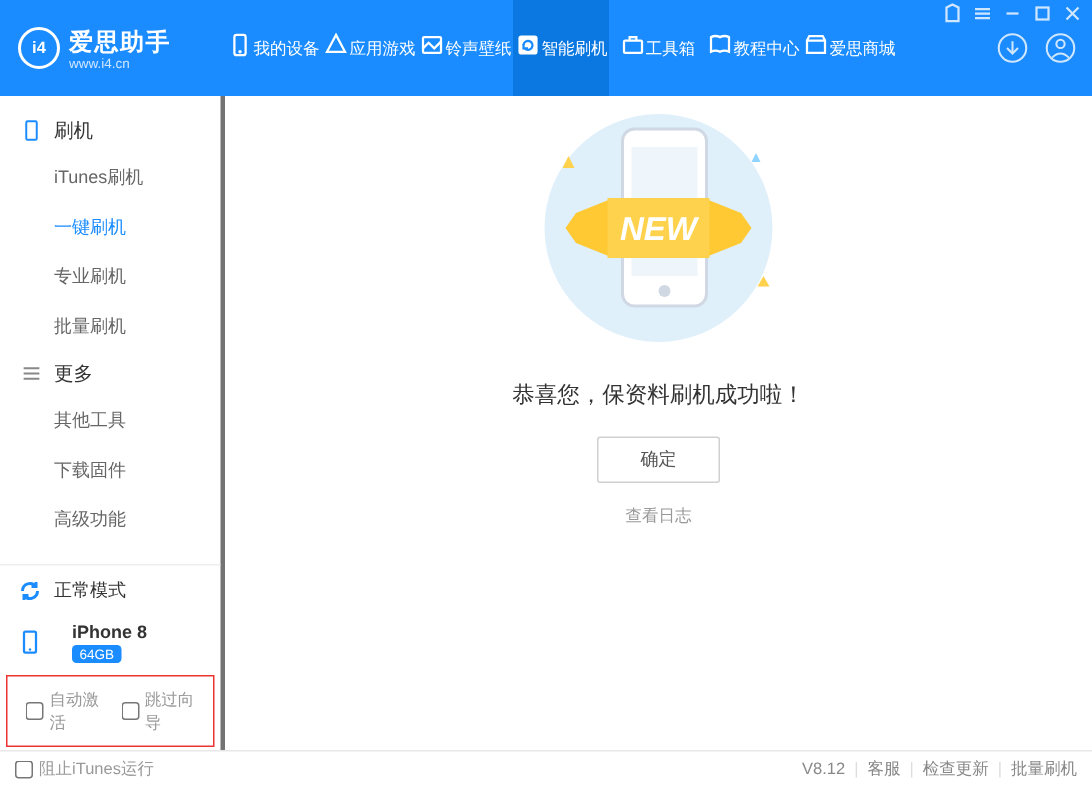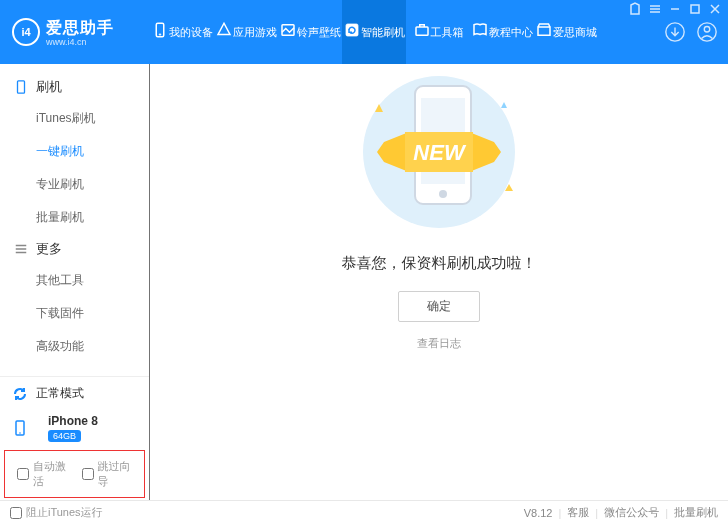--- a/index.html
+++ b/index.html
@@ -13,21 +13,21 @@
 .nav { display: flex; flex: 1; height: 100%; }
 .nav-item { width: 64px; display: flex; flex-direction: row; align-items: center; justify-content: center; font-size: 11px; cursor: pointer; height: 100%; }
 .nav-item.active { background: #0a78e0; }
 .nav-icon { width: 18px; height: 18px; margin-bottom: 4px; fill: #fff; stroke: #fff; }
 .header-right { display: flex; align-items: center; padding-right: 10px; gap: 10px; }
 .hr-icon { width: 22px; height: 22px; stroke: #cfe6ff; fill: none; stroke-width: 1.5; cursor: pointer; }
 .win-controls { position: absolute; top: 2px; right: 6px; display: flex; gap: 6px; }
 .win-btn { width: 14px; height: 14px; stroke: #cfe6ff; fill: none; stroke-width: 1.5; cursor: pointer; }
 
 .body { display: flex; height: 436px; }
-.sidebar { width: 150px; border-right: 1px solid #737373; display: flex; flex-direction: column; }
+.sidebar { width: 150px; border-right: 3px solid #737373; display: flex; flex-direction: column; }
 .side-scroll { flex: 1; padding-top: 8px; overflow: hidden; }
 .side-group { display: flex; align-items: center; padding: 6px 14px; font-size: 13px; color: #333; cursor: pointer; }
 .side-group svg { width: 14px; height: 14px; margin-right: 8px; fill: none; stroke: #1a8cff; stroke-width: 1.5; }
 .side-group.more svg { stroke: #888; }
 .side-item { padding: 8px 14px 8px 36px; font-size: 12px; color: #666; cursor: pointer; }
 .side-item.active { color: #1a8cff; }
 
 .mode-box { border-top: 1px solid #eee; padding: 8px 12px; display: flex; align-items: center; gap: 8px; }
 .mode-icon { width: 16px; height: 16px; }
 .mode-text { font-size: 12px; color: #333; font-weight: 500; }
@@ -216,17 +216,17 @@
 <div class="footer">
   <label class="footer-left cb-item">
     <input type="checkbox" style="">
       <span>阻止iTunes运行</span>
   </label>
   <div class="footer-right">
     <span>V8.12</span>
     <span class="footer-sep">|</span>
     <span>客服</span>
     <span class="footer-sep">|</span>
-    <span>微信公众号</span>
+    <span>检查更新</span>
     <span class="footer-sep">|</span>
     <span>批量刷机</span>
   </div>
 </div>
 
 </body></html>

